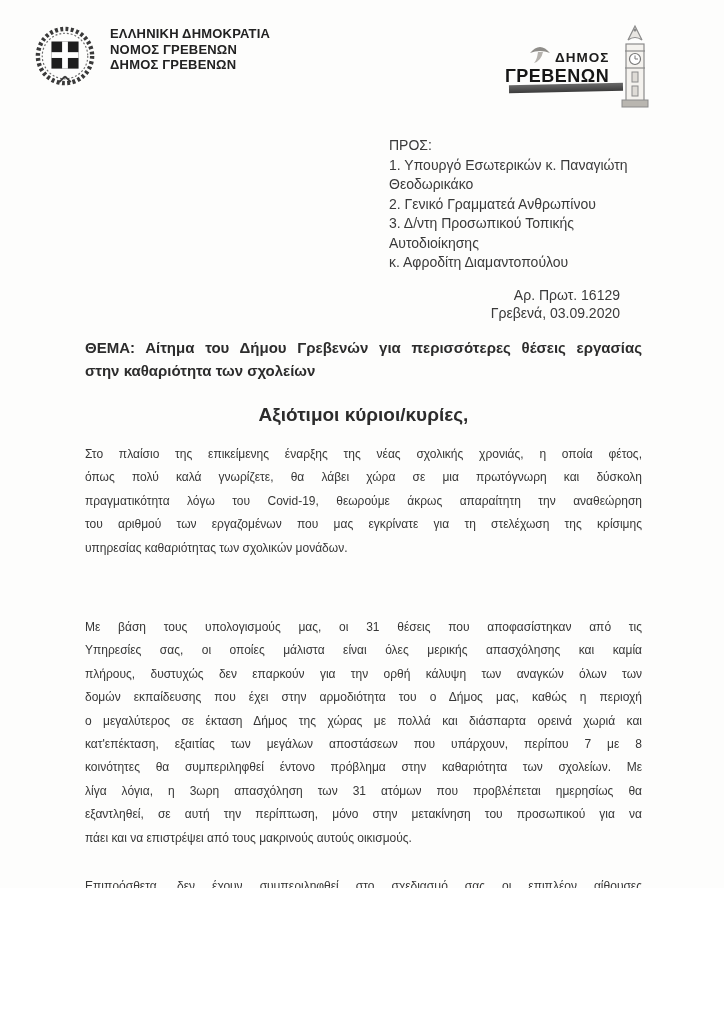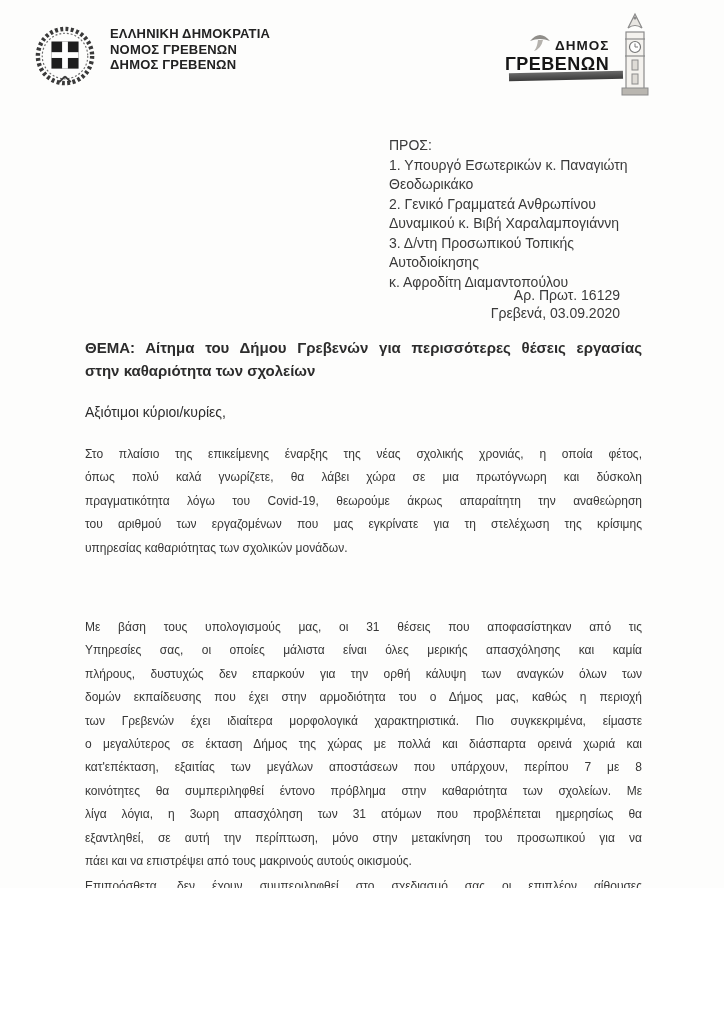--- a/index.html
+++ b/index.html
@@ -11,21 +11,21 @@
     color:#333333;
     overflow:hidden;
   }
   
   .emblem{position:absolute;left:34px;top:24px;width:62px;height:66px;}
   .org-block{
     position:absolute;left:110px;top:26px;
     font-weight:700;font-size:13px;line-height:15.5px;
     color:#222;letter-spacing:.2px;
   }
-  .logo{position:absolute;left:503px;top:12px;width:158px;height:82px;}
+  .logo{position:absolute;left:503px;top:24px;width:158px;height:82px;}
   .logo .mushroom{position:absolute;left:24px;top:16px;width:26px;height:26px;}
   .logo .logo-line1{
     position:absolute;left:52px;top:26px;
     font-weight:700;font-size:13.5px;color:#1c1c1c;letter-spacing:1px;
   }
   .logo .logo-line2{
     position:absolute;left:2px;top:42px;
     font-weight:700;font-size:18px;color:#161616;letter-spacing:.5px;
   }
   .logo .tower{position:absolute;right:4px;top:0;width:44px;height:84px;}
@@ -43,21 +43,21 @@
     position:absolute;left:430px;top:287px;width:190px;
     font-size:14px;line-height:17.5px;color:#3a3a3a;text-align:right;
   }
   
   .subject{
     position:absolute;left:85px;top:336px;width:557px;
     font-weight:700;font-size:15px;line-height:23.4px;color:#2c2c2c;
   }
   .salutation{
     position:absolute;left:85px;top:404px;width:557px;
-    font-weight:400;font-size:14px;color:#2c2c2c;
+    font-weight:700;font-size:19px;color:#2c2c2c;text-align:center;
   }
   .para{position:absolute;left:85px;width:557px;font-size:12px;line-height:23.4px;color:#363636;}
   .para1{top:443px;}
   .para2{top:616px;}
   .para3{top:875px;}
   .line{white-space:normal;}
   .jl{text-align:justify;text-align-last:justify;}
   
   .footer-rule{
     position:absolute;left:97px;top:952px;width:541px;height:2.5px;
@@ -117,21 +117,20 @@
       <rect x="9" y="76" width="26" height="7" fill="#b9b6b0" stroke="#8b8b8b" stroke-width="1"></rect>
     </svg>
   </div>
 
   <div class="recipients">
     <div class="line">ΠΡΟΣ:</div>
     <div>
         <div class="line">1. Υπουργό Εσωτερικών κ. Παναγιώτη</div>
         <div class="line">Θεοδωρικάκο</div>
         <div class="line">2. Γενικό Γραμματεά Ανθρωπίνου</div>
-        <div class="line">Δυναμικού κ. Βιβή Χαραλαμπογιάννη</div>
         <div class="line">3. Δ/ντη Προσωπικού Τοπικής</div>
         <div class="line">Αυτοδιοίκησης</div>
         <div class="line">κ. Αφροδίτη Διαμαντοπούλου</div>
       </div>
   </div>
 
   <div class="protocol">
     <div class="line">Αρ. Πρωτ. 16129</div>
     <div class="line">Γρεβενά, 03.09.2020</div>
   </div>
@@ -148,21 +147,20 @@
       <div class="line jl">όπως πολύ καλά γνωρίζετε, θα λάβει χώρα σε μια πρωτόγνωρη και δύσκολη</div>
       <div class="line jl">πραγματικότητα λόγω του Covid-19, θεωρούμε άκρως απαραίτητη την αναθεώρηση</div>
       <div class="line jl">του αριθμού των εργαζομένων που μας εγκρίνατε για τη στελέχωση της κρίσιμης</div>
       <div class="line">υπηρεσίας καθαριότητας των σχολικών μονάδων.</div>
     </div>
   <div class="para para2">
       <div class="line jl">Με βάση τους υπολογισμούς μας, οι 31 θέσεις που αποφασίστηκαν από τις</div>
       <div class="line jl">Υπηρεσίες σας, οι οποίες μάλιστα είναι όλες μερικής απασχόλησης και καμία</div>
       <div class="line jl">πλήρους, δυστυχώς δεν επαρκούν για την ορθή κάλυψη των αναγκών όλων των</div>
       <div class="line jl">δομών εκπαίδευσης που έχει στην αρμοδιότητα του ο Δήμος μας, καθώς η περιοχή</div>
-      <div class="line jl">των Γρεβενών έχει ιδιαίτερα μορφολογικά χαρακτηριστικά. Πιο συγκεκριμένα, είμαστε</div>
       <div class="line jl">ο μεγαλύτερος σε έκταση Δήμος της χώρας με πολλά και διάσπαρτα ορεινά χωριά και</div>
       <div class="line jl">κατ'επέκταση, εξαιτίας των μεγάλων αποστάσεων που υπάρχουν, περίπου 7 με 8</div>
       <div class="line jl">κοινότητες θα συμπεριληφθεί έντονο πρόβλημα στην καθαριότητα των σχολείων. Με</div>
       <div class="line jl">λίγα λόγια, η 3ωρη απασχόληση των 31 ατόμων που προβλέπεται ημερησίως θα</div>
       <div class="line jl">εξαντληθεί, σε αυτή την περίπτωση, μόνο στην μετακίνηση του προσωπικού για να</div>
       <div class="line">πάει και να επιστρέψει από τους μακρινούς αυτούς οικισμούς.</div>
     </div>
   <div class="para para3">
       <div class="line jl">Επιπρόσθετα, δεν έχουν συμπεριληφθεί στο σχεδιασμό σας οι επιπλέον αίθουσες</div>
       <div class="line jl">που πρόσφατα αποκτήσαμε με την ίδρυση του Εσπερινού ΕΠΑΛ Γρεβενών, το οποίο</div>

